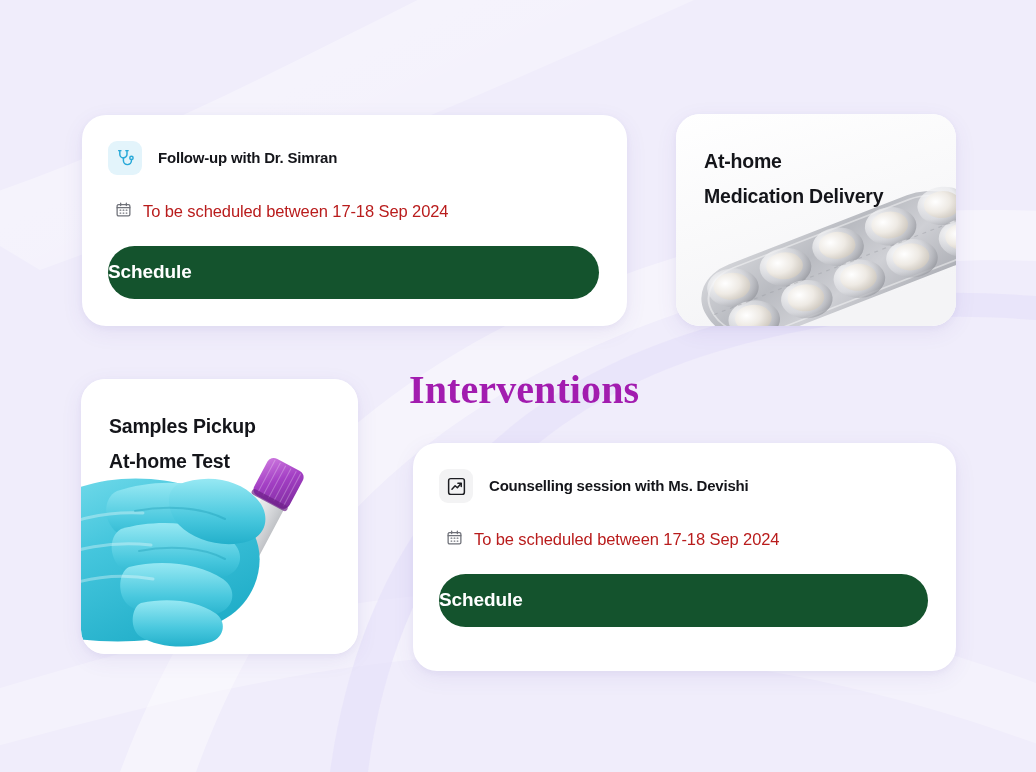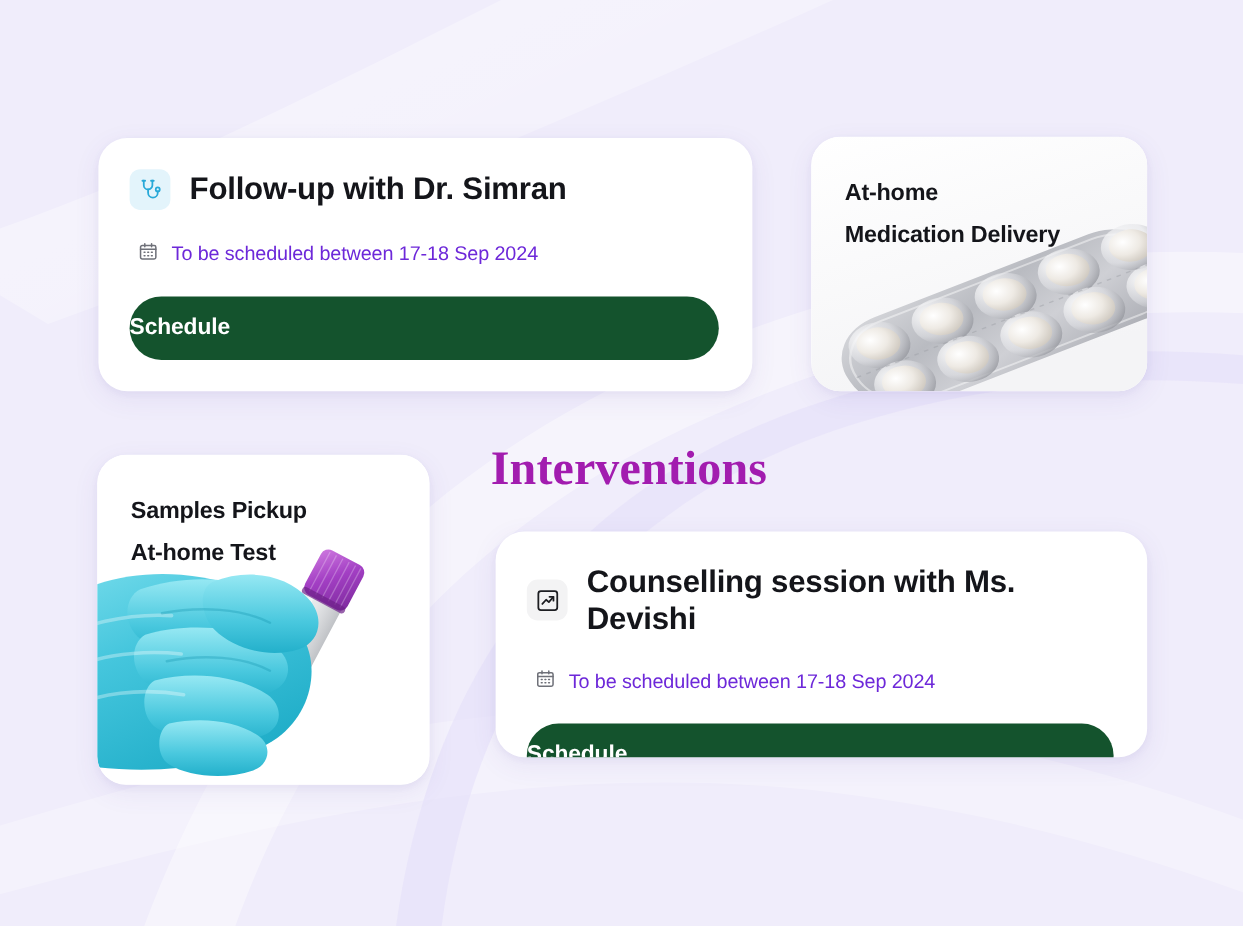--- a/index.html
+++ b/index.html
@@ -53,37 +53,37 @@
     border-radius: 9px;
     flex: 0 0 34px;
     display: flex;
     align-items: center;
     justify-content: center;
   }
   .icon-badge.teal { background: #e3f4fb; }
   .icon-badge.grey { background: #f3f3f4; }
 
   .card-title {
-    font-size: 26px;
+    font-size: 15px;
     font-weight: bold;
     color: #14151a;
     letter-spacing: -0.2px;
     line-height: 1.2;
   }
 
   .card-meta {
     display: flex;
     align-items: center;
     gap: 11px;
     margin-top: 26px;
     padding-left: 7px;
   }
   .card-meta .meta-text {
     font-size: 16.5px;
-    color: #6d28d9;
+    color: #b91c1c;
     letter-spacing: -0.1px;
   }
 
   .schedule-btn {
     display: block;
     width: 100%;
     margin-top: 24px;
     padding: 15px 0 16px;
     border: none;
     border-radius: 28px;
@@ -134,21 +134,21 @@
     font-weight: bold;
     color: #a21caf;
     letter-spacing: 0.1px;
     z-index: 3;
   }
 
   
   #card-followup     { left: 82px;  top: 115px; width: 545px; height: 211px; }
   #card-medication   { left: 676px; top: 114px; width: 280px; height: 212px; }
   #card-samples      { left: 81px;  top: 379px; width: 277px; height: 275px; }
-  #card-counselling  { left: 413px; top: 443px; width: 543px; height: 188px; }
+  #card-counselling  { left: 413px; top: 443px; width: 543px; height: 228px; }
 </style>
 </head>
 <body>
 
 <svg id="bg-decor" viewBox="0 0 1036 772" preserveAspectRatio="none">
   <defs>
     <linearGradient id="swoosh-a" x1="0" y1="0" x2="1" y2="1">
       <stop offset="0%" stop-color="#ffffff" stop-opacity="0.55"></stop>
       <stop offset="100%" stop-color="#ffffff" stop-opacity="0.10"></stop>
     </linearGradient>

